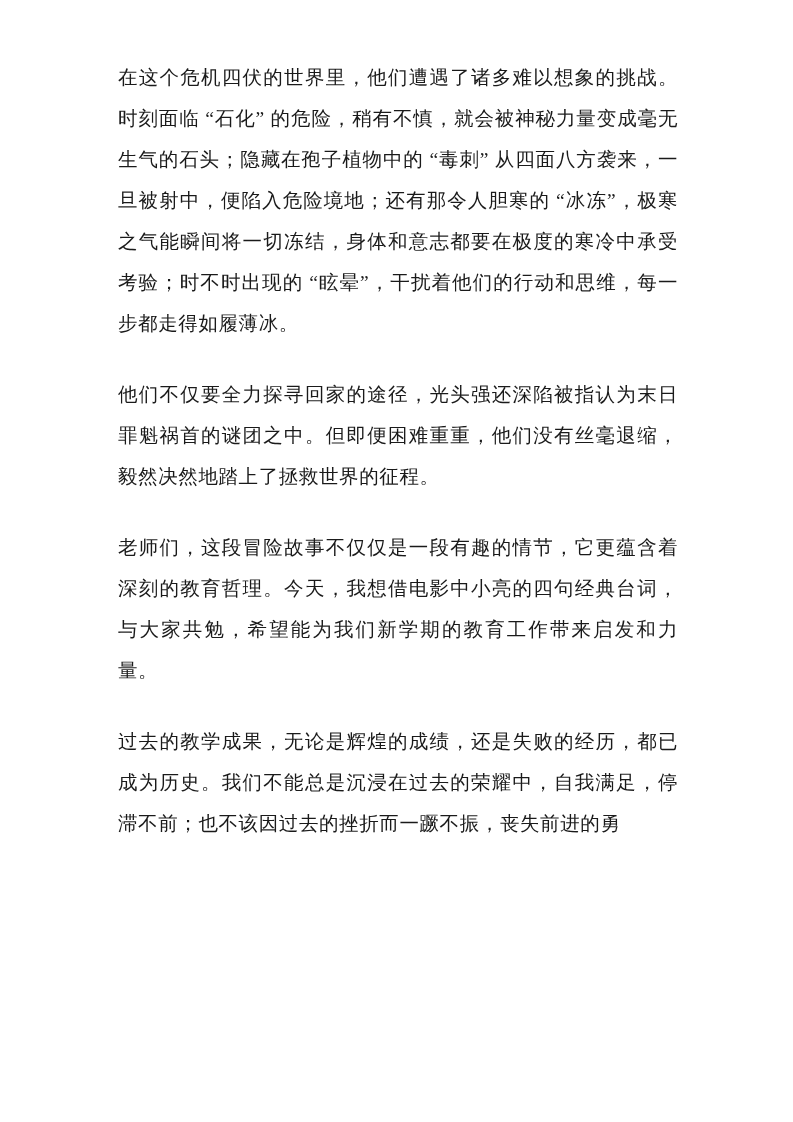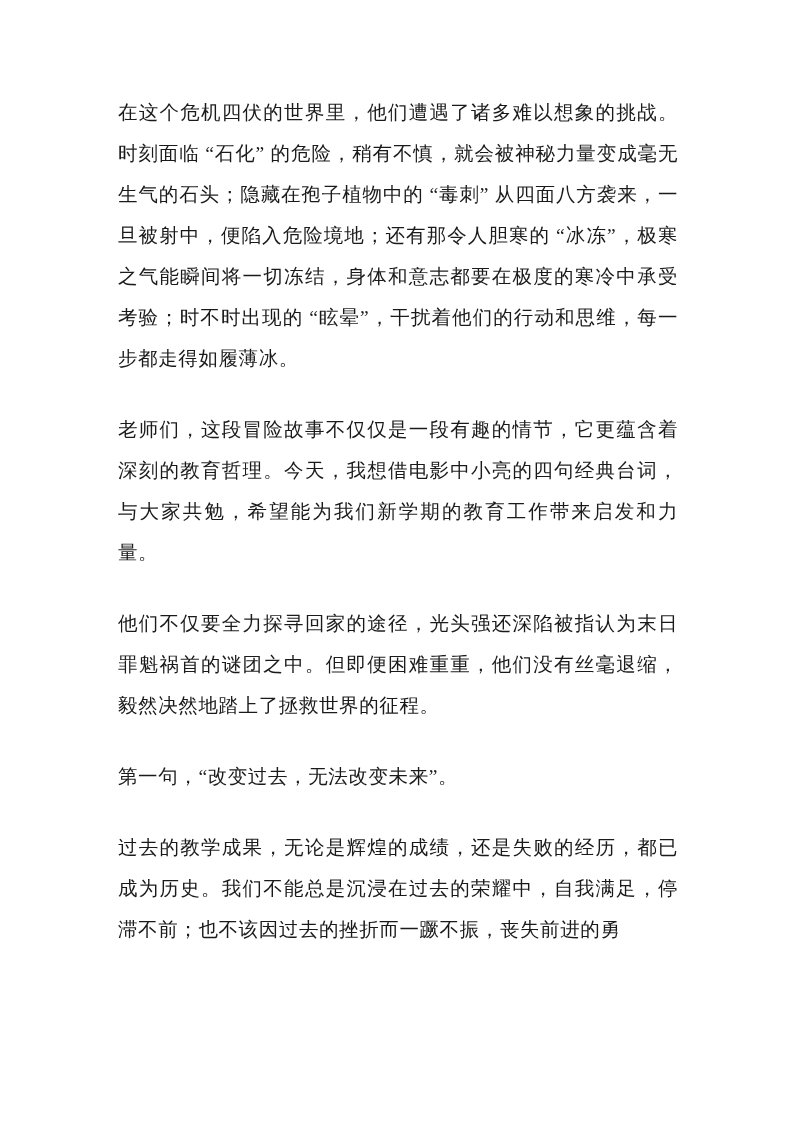--- a/index.html
+++ b/index.html
@@ -12,21 +12,21 @@
     height: 1122px;
     font-family: "Liberation Serif", "DejaVu Serif", serif;
     color: #000000;
     -webkit-font-smoothing: antialiased;
   }
   .page {
     position: relative;
     width: 793px;
     height: 1122px;
     box-sizing: border-box;
-    padding: 92px 118px 60px 118px;
+    padding: 57px 118px 60px 118px;
     background: #ffffff;
     overflow: hidden;
   }
   .doc-body {
     width: 560px;
   }
   p.para {
     margin: 0 0 30px 0;
     font-size: 19.5px;
     line-height: 41px;
@@ -40,18 +40,17 @@
     margin-bottom: 0;
     font-family: Liberation Serif, serif;
   }
 </style>
 </head>
 <body>
 
 <div class="page">
   <div class="doc-body">
     <p class="para">在这个危机四伏的世界里，他们遭遇了诸多难以想象的挑战。时刻面临 “石化” 的危险，稍有不慎，就会被神秘力量变成毫无生气的石头；隐藏在孢子植物中的 “毒刺” 从四面八方袭来，一旦被射中，便陷入危险境地；还有那令人胆寒的 “冰冻”，极寒之气能瞬间将一切冻结，身体和意志都要在极度的寒冷中承受考验；时不时出现的 “眩晕”，干扰着他们的行动和思维，每一步都走得如履薄冰。</p>
+    <p class="para">他们不仅要全力探寻回家的途径，光头强还深陷被指认为末日罪魁祸首的谜团之中。但即便困难重重，他们没有丝毫退缩，毅然决然地踏上了拯救世界的征程。</p>
     <p class="para">老师们，这段冒险故事不仅仅是一段有趣的情节，它更蕴含着深刻的教育哲理。今天，我想借电影中小亮的四句经典台词，与大家共勉，希望能为我们新学期的教育工作带来启发和力量。</p>
-    <p class="para">他们不仅要全力探寻回家的途径，光头强还深陷被指认为末日罪魁祸首的谜团之中。但即便困难重重，他们没有丝毫退缩，毅然决然地踏上了拯救世界的征程。</p>
-    <p class="para">第一句，“改变过去，无法改变未来”。</p>
     <p class="para">过去的教学成果，无论是辉煌的成绩，还是失败的经历，都已成为历史。我们不能总是沉浸在过去的荣耀中，自我满足，停滞不前；也不该因过去的挫折而一蹶不振，丧失前进的勇</p>
   </div>
 </div>
 
 </body></html>

